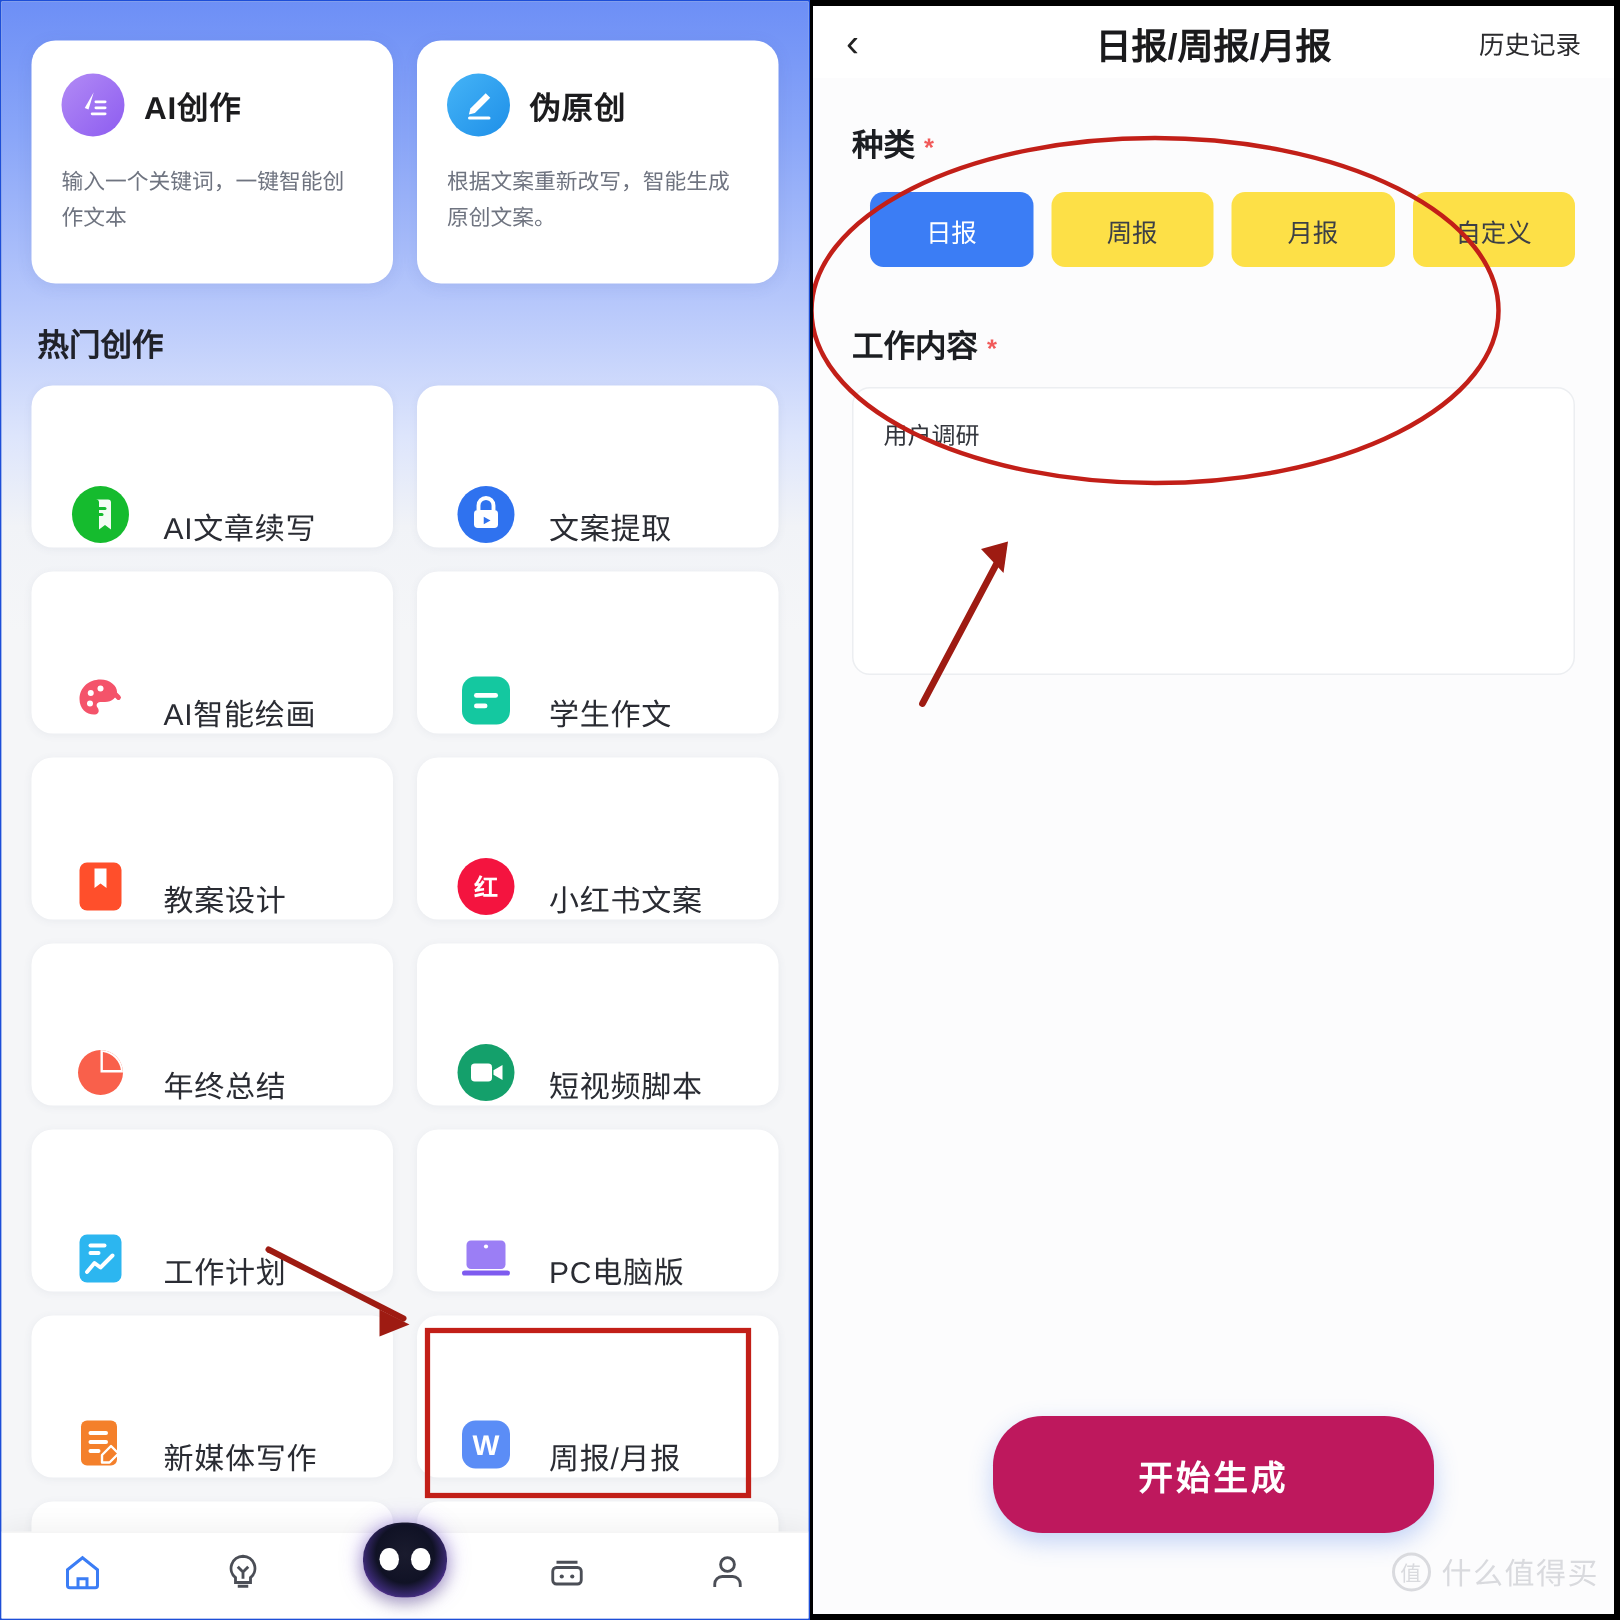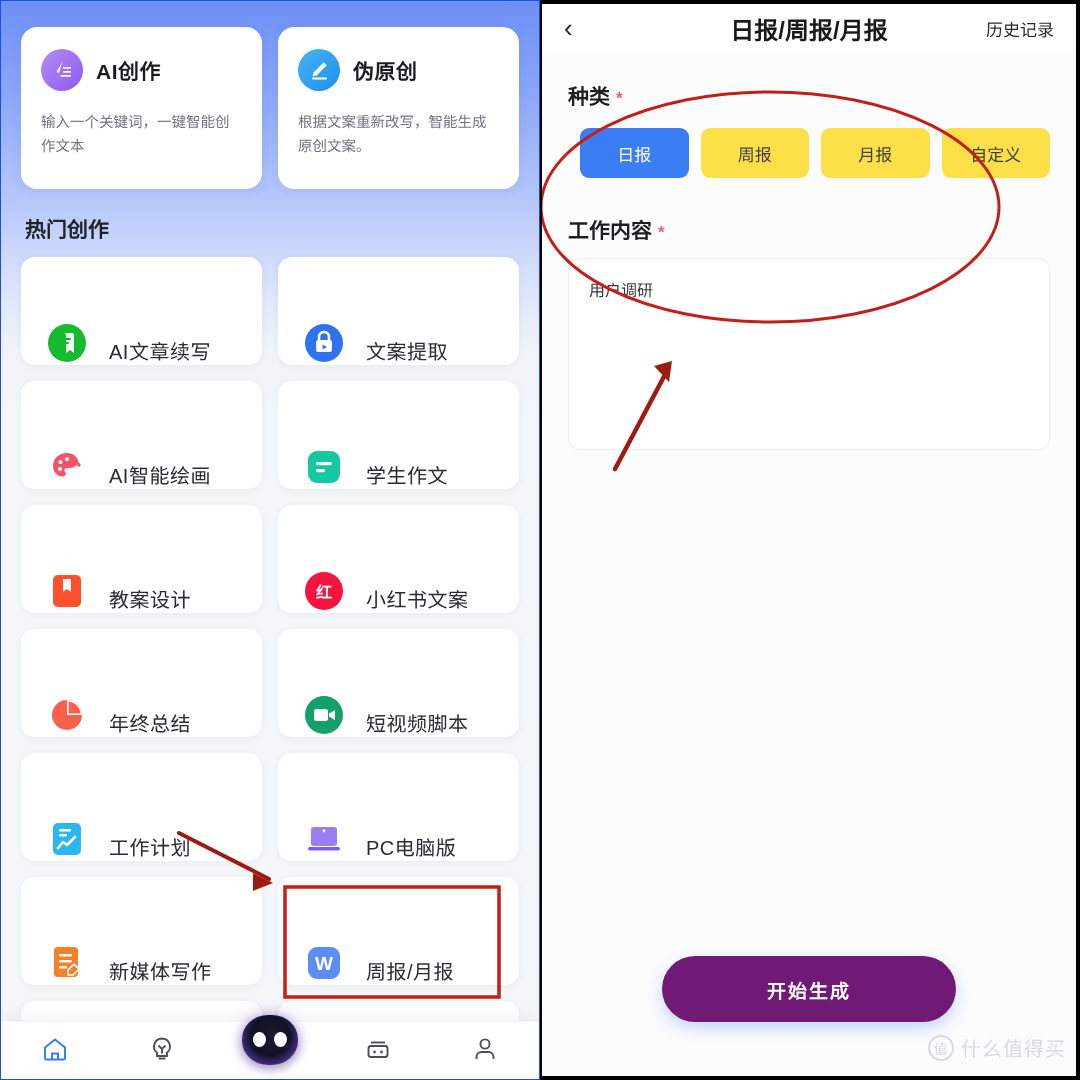--- a/index.html
+++ b/index.html
@@ -132,23 +132,23 @@
     height: 192px;
     background: #fff;
     border: 1px solid #eceef1;
     border-radius: 12px;
     padding: 18px 20px;
     font-size: 16px; color: #33363d;
   }
 
   .cta-wrap { position: absolute; left: 0; right: 0; bottom: 54px; display: flex; justify-content: center; }
   .cta {
-    width: 294px; height: 66px; border-radius: 33px;
-    background: #701a75;
-    color: #fff; font-size: 19px; font-weight: 600;
+    width: 294px; height: 78px; border-radius: 33px;
+    background: #be185d;
+    color: #fff; font-size: 23px; font-weight: 600;
     display: flex; align-items: center; justify-content: center;
     box-shadow: 0 6px 16px rgba(74,124,232,.32);
     letter-spacing: 2px;
   }
 
   
   .watermark {
     position: absolute; right: 10px; bottom: 14px;
     display: flex; align-items: center; gap: 7px;
     color: #d9dade; font-size: 20px; letter-spacing: 1px;

